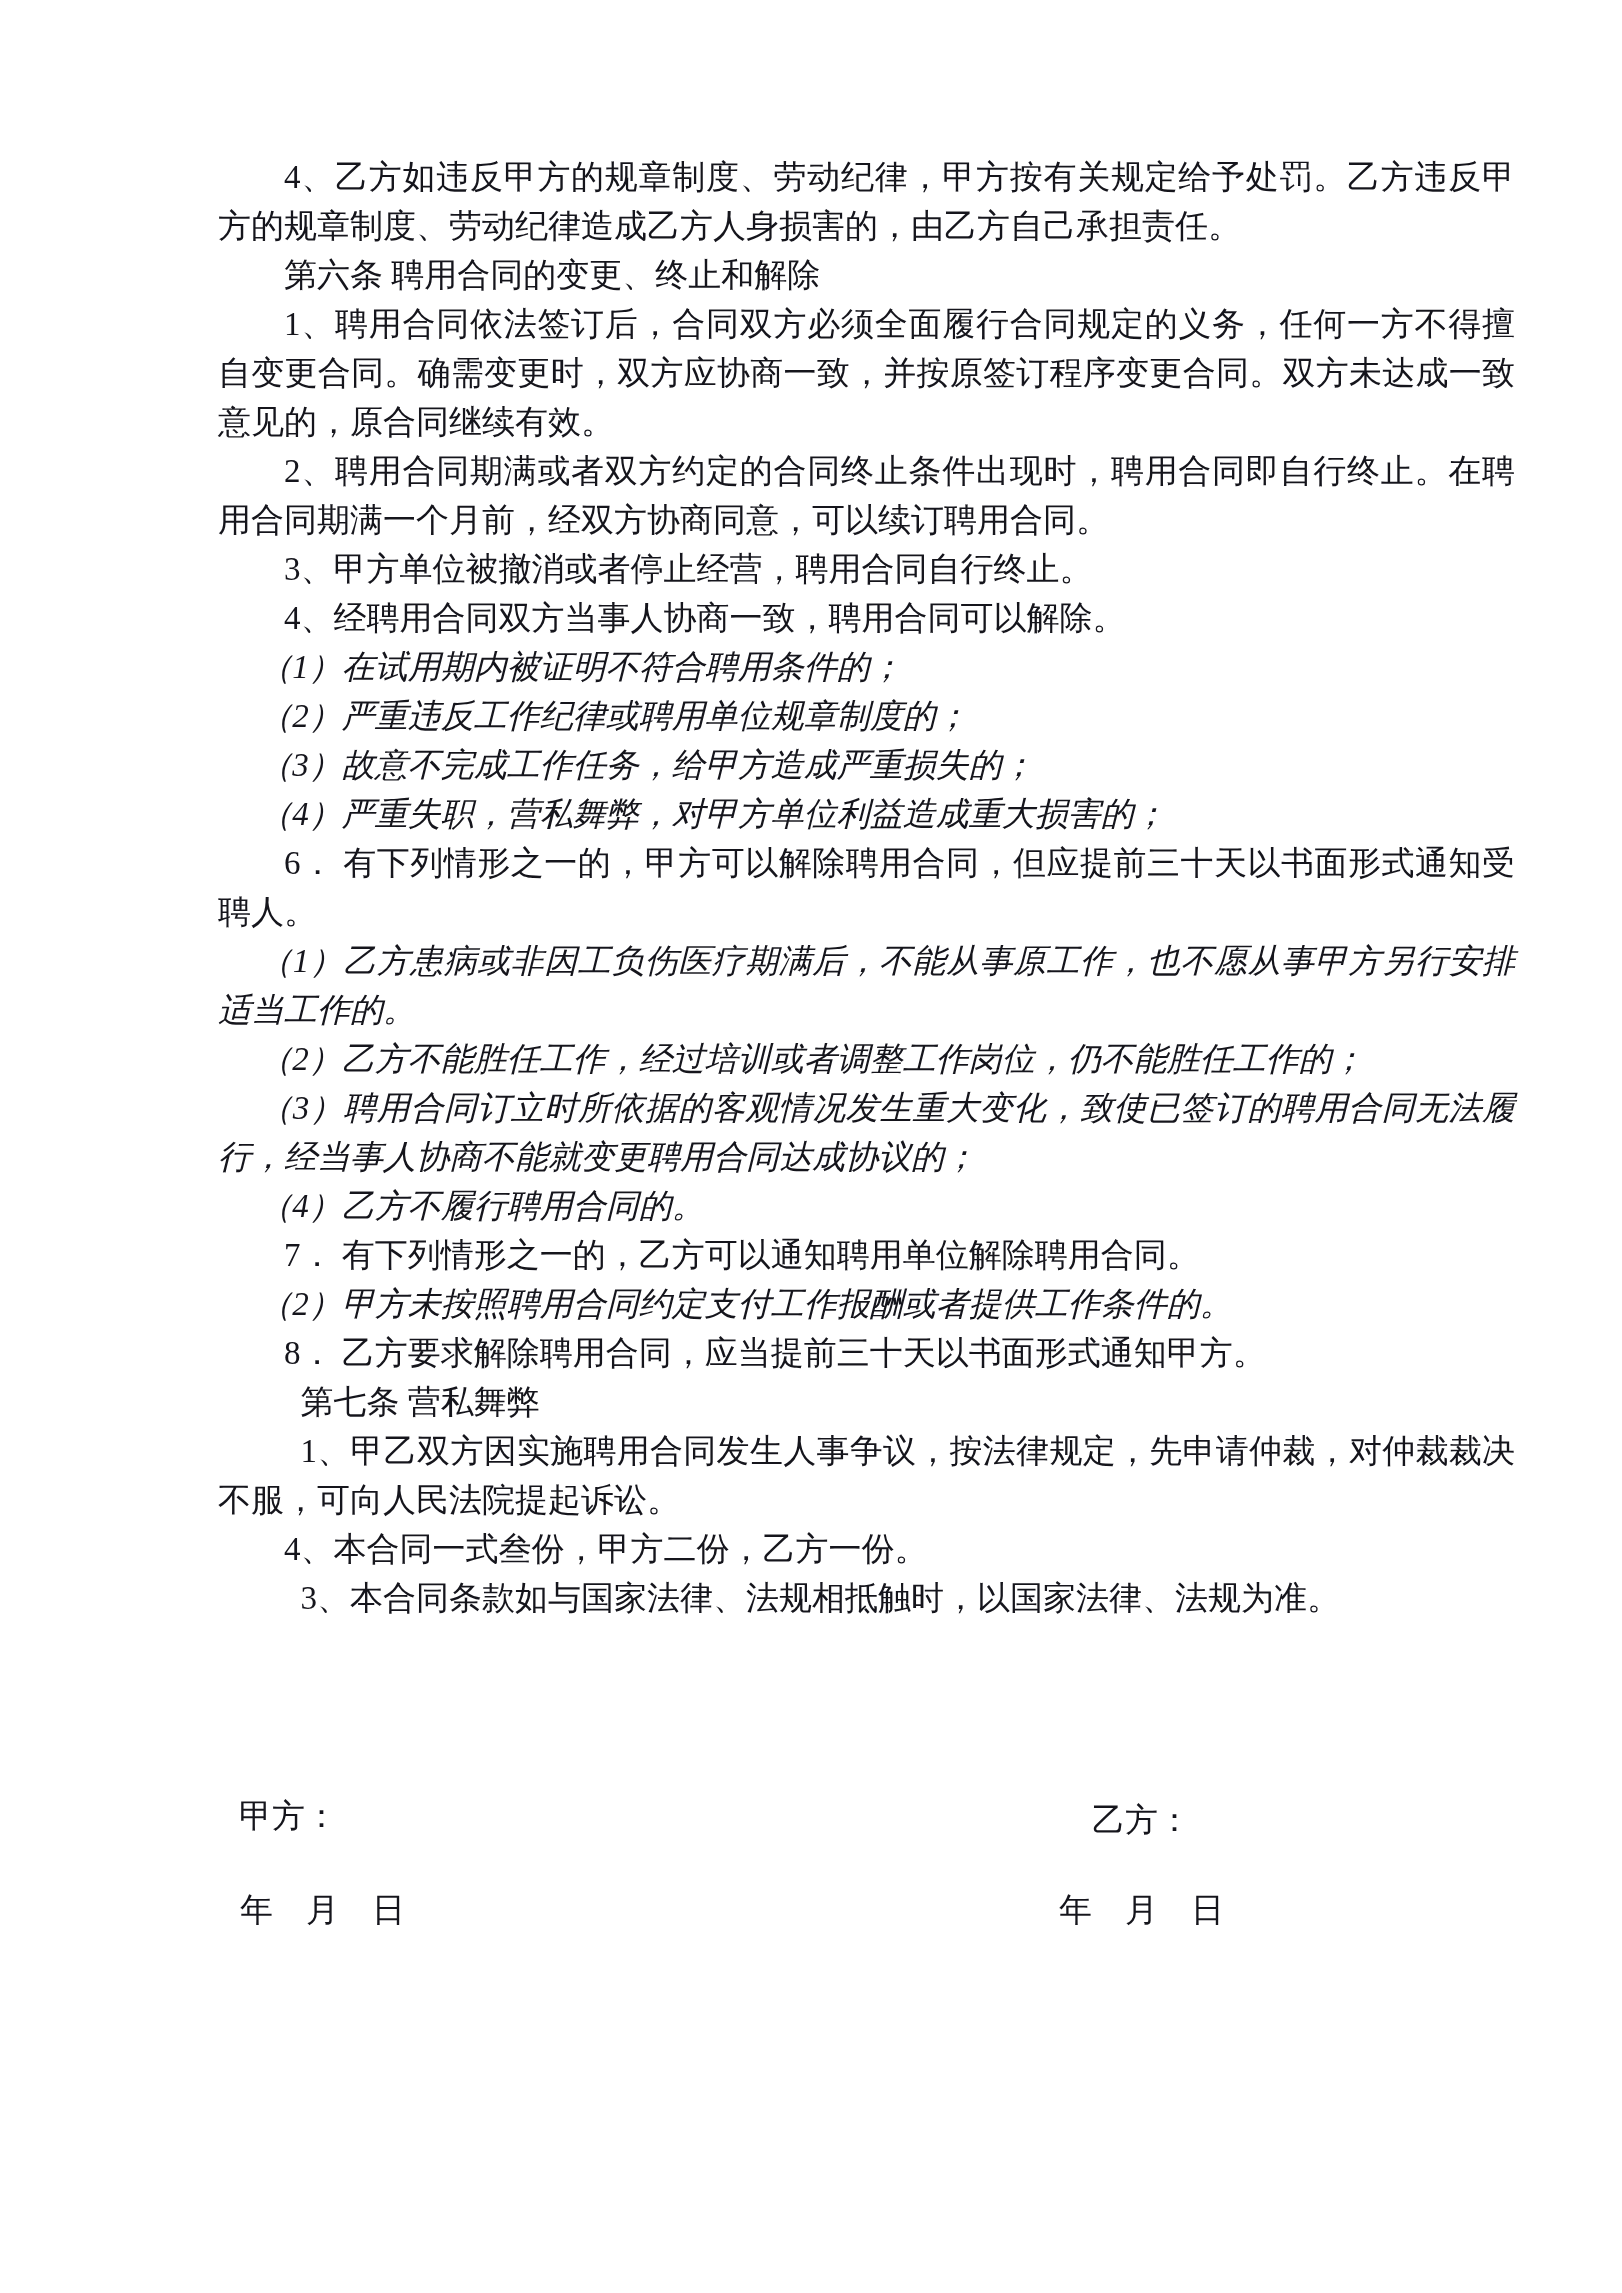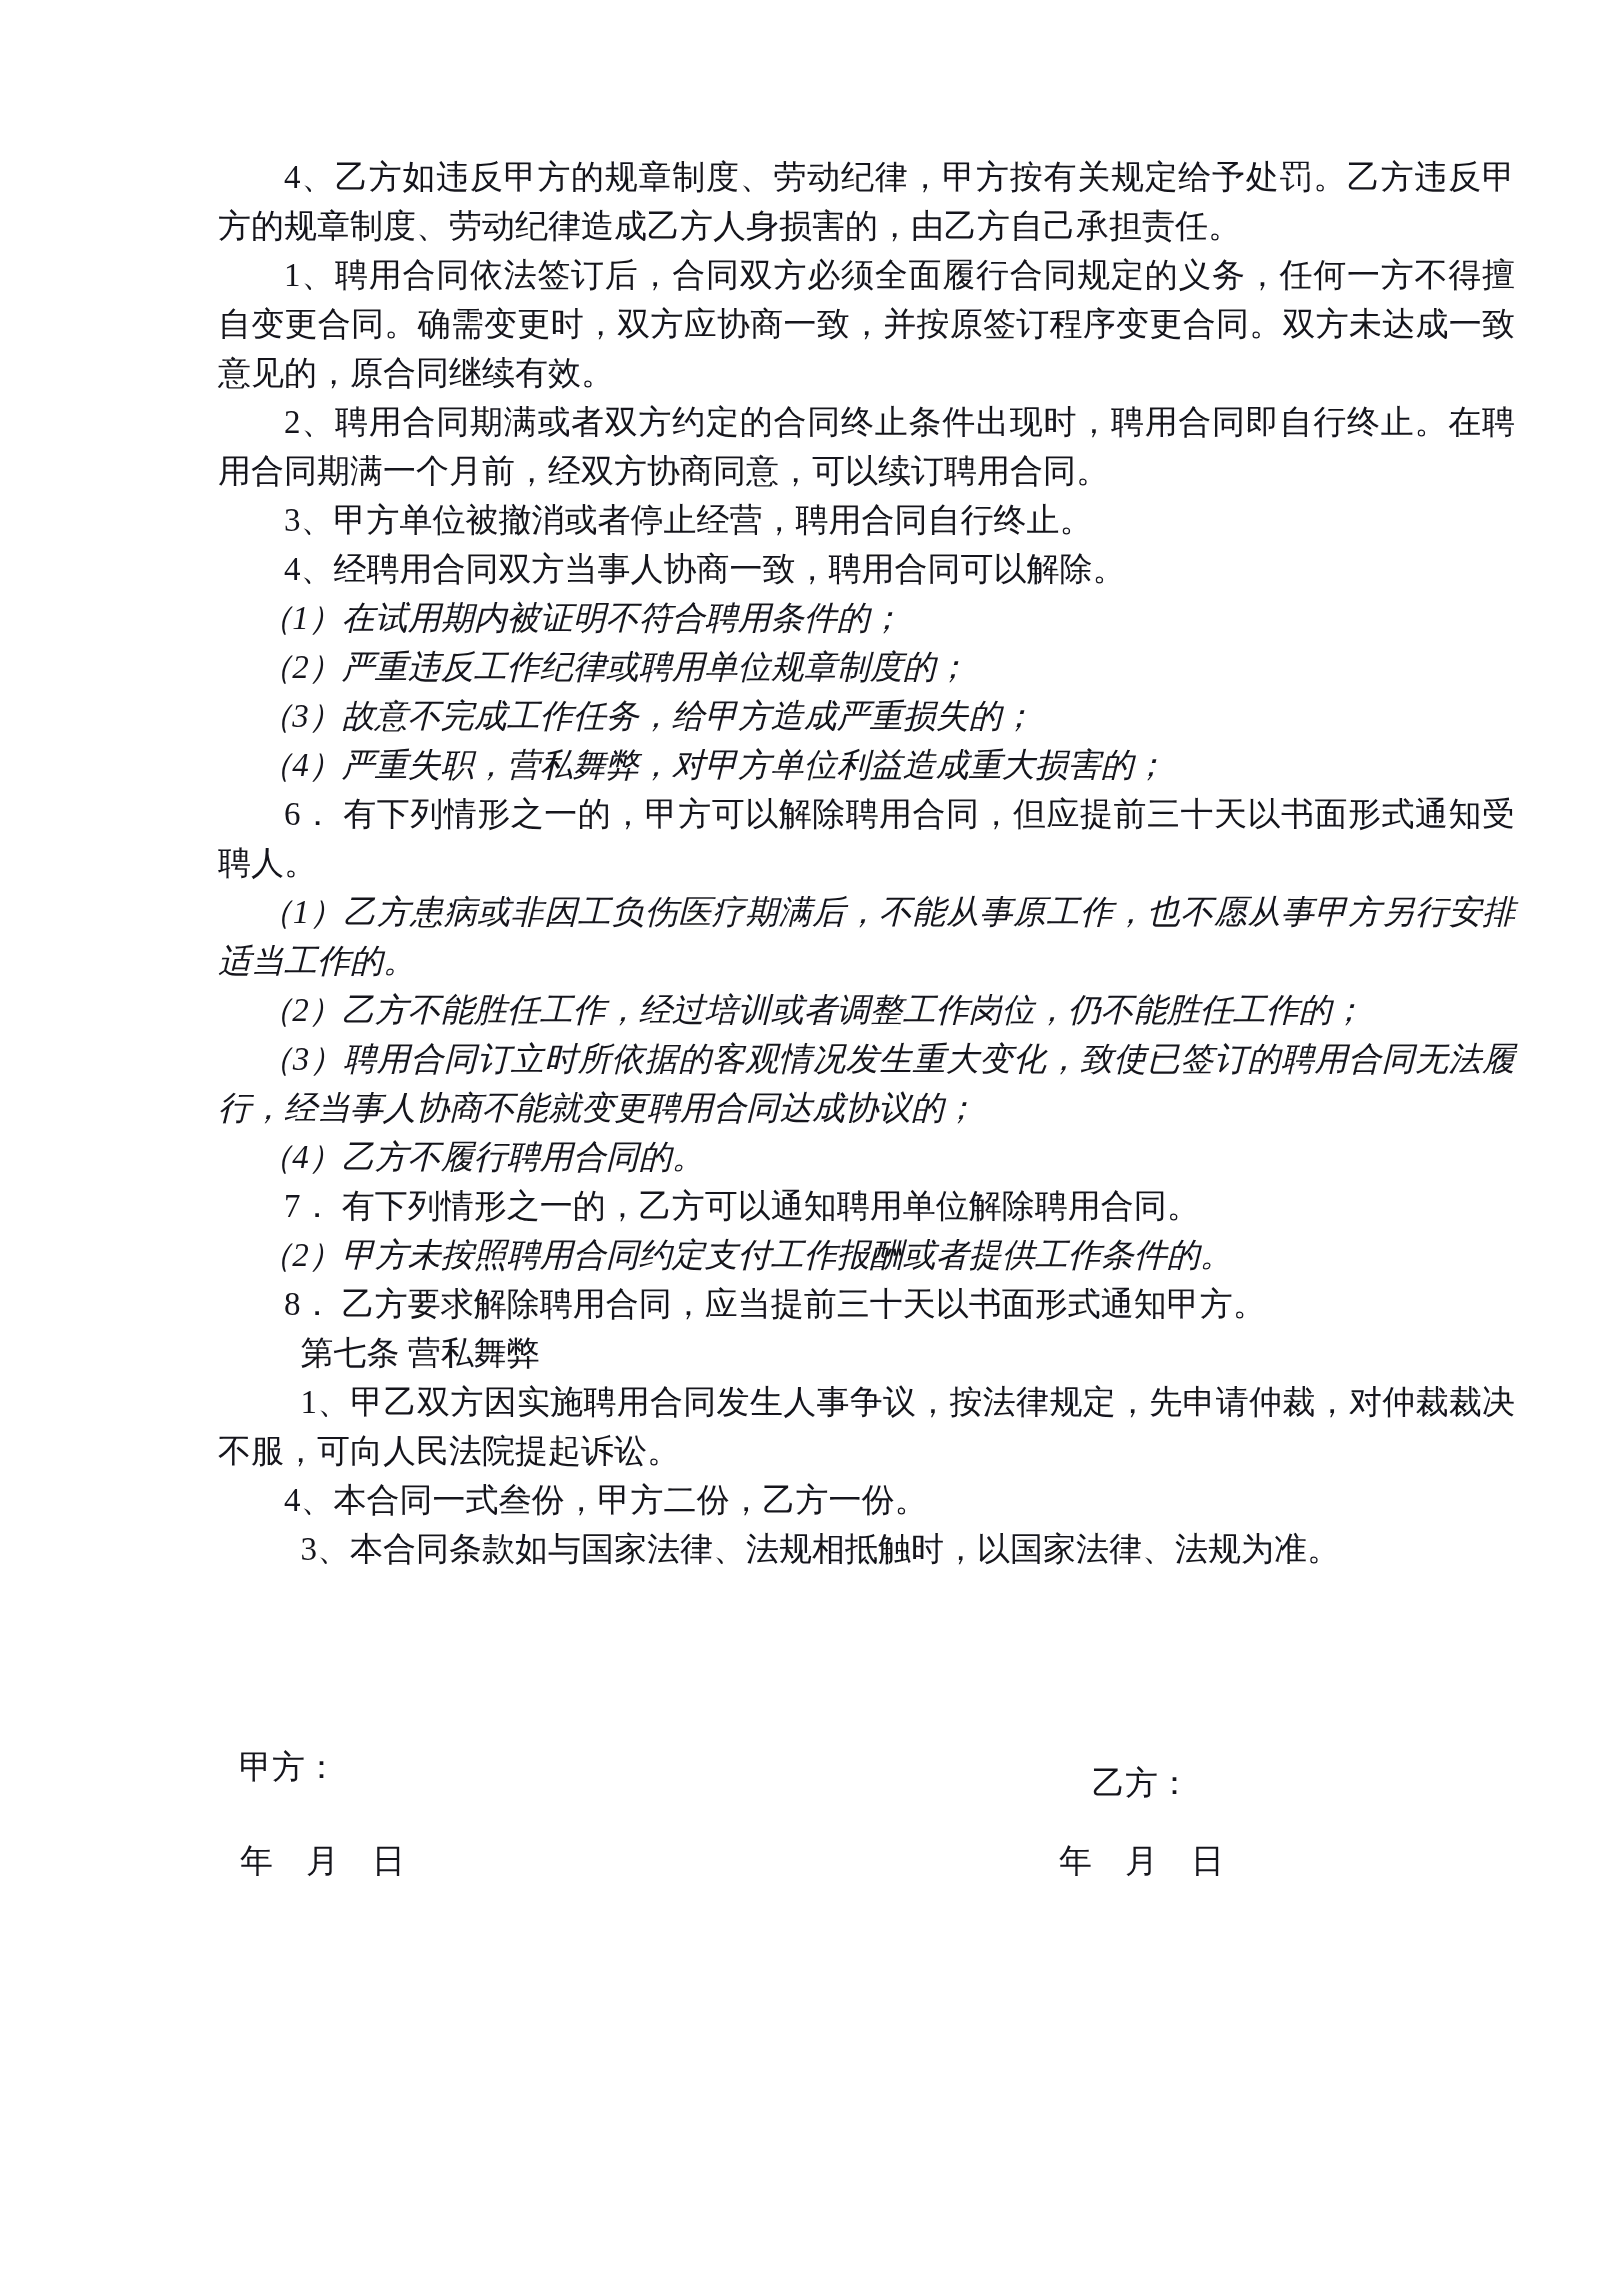--- a/index.html
+++ b/index.html
@@ -40,31 +40,32 @@
     margin-top: 169px;
     white-space: pre;
   }
   .date-row {
     position: relative;
     height: 49px;
     margin-top: 45px;
     white-space: pre;
   }
   .sig-left  { position: absolute; left: 21px;  top: 0; }
-  .sig-right { position: absolute; left: 874px; top: 16px; }
+  .sig-right { position: absolute; left: 874px; top: 4px; }
   .date-left  { position: absolute; left: 22px;  top: 0; }
   .date-right { position: absolute; left: 841px; top: 0; }
 </style>
 </head>
 <body>
 
 <div class="page">
 
   <div class="contract-body">
       <p class="para t-body">4、乙方如违反甲方的规章制度、劳动纪律，甲方按有关规定给予处罚。乙方违反甲方的规章制度、劳动纪律造成乙方人身损害的，由乙方自己承担责任。</p>
+      <p class="para t-heading">第六条 聘用合同的变更、终止和解除</p>
       <p class="para t-body">1、聘用合同依法签订后，合同双方必须全面履行合同规定的义务，任何一方不得擅自变更合同。确需变更时，双方应协商一致，并按原签订程序变更合同。双方未达成一致意见的，原合同继续有效。</p>
       <p class="para t-body">2、聘用合同期满或者双方约定的合同终止条件出现时，聘用合同即自行终止。在聘用合同期满一个月前，经双方协商同意，可以续订聘用合同。</p>
       <p class="para t-body">3、甲方单位被撤消或者停止经营，聘用合同自行终止。</p>
       <p class="para t-body">4、经聘用合同双方当事人协商一致，聘用合同可以解除。</p>
       <p class="para t-sub">（1）在试用期内被证明不符合聘用条件的；</p>
       <p class="para t-sub">（2）严重违反工作纪律或聘用单位规章制度的；</p>
       <p class="para t-sub">（3）故意不完成工作任务，给甲方造成严重损失的；</p>
       <p class="para t-sub">（4）严重失职，营私舞弊，对甲方单位利益造成重大损害的；</p>
       <p class="para t-body">6． 有下列情形之一的，甲方可以解除聘用合同，但应提前三十天以书面形式通知受聘人。</p>
       <p class="para t-sub">（1）乙方患病或非因工负伤医疗期满后，不能从事原工作，也不愿从事甲方另行安排适当工作的。</p>

